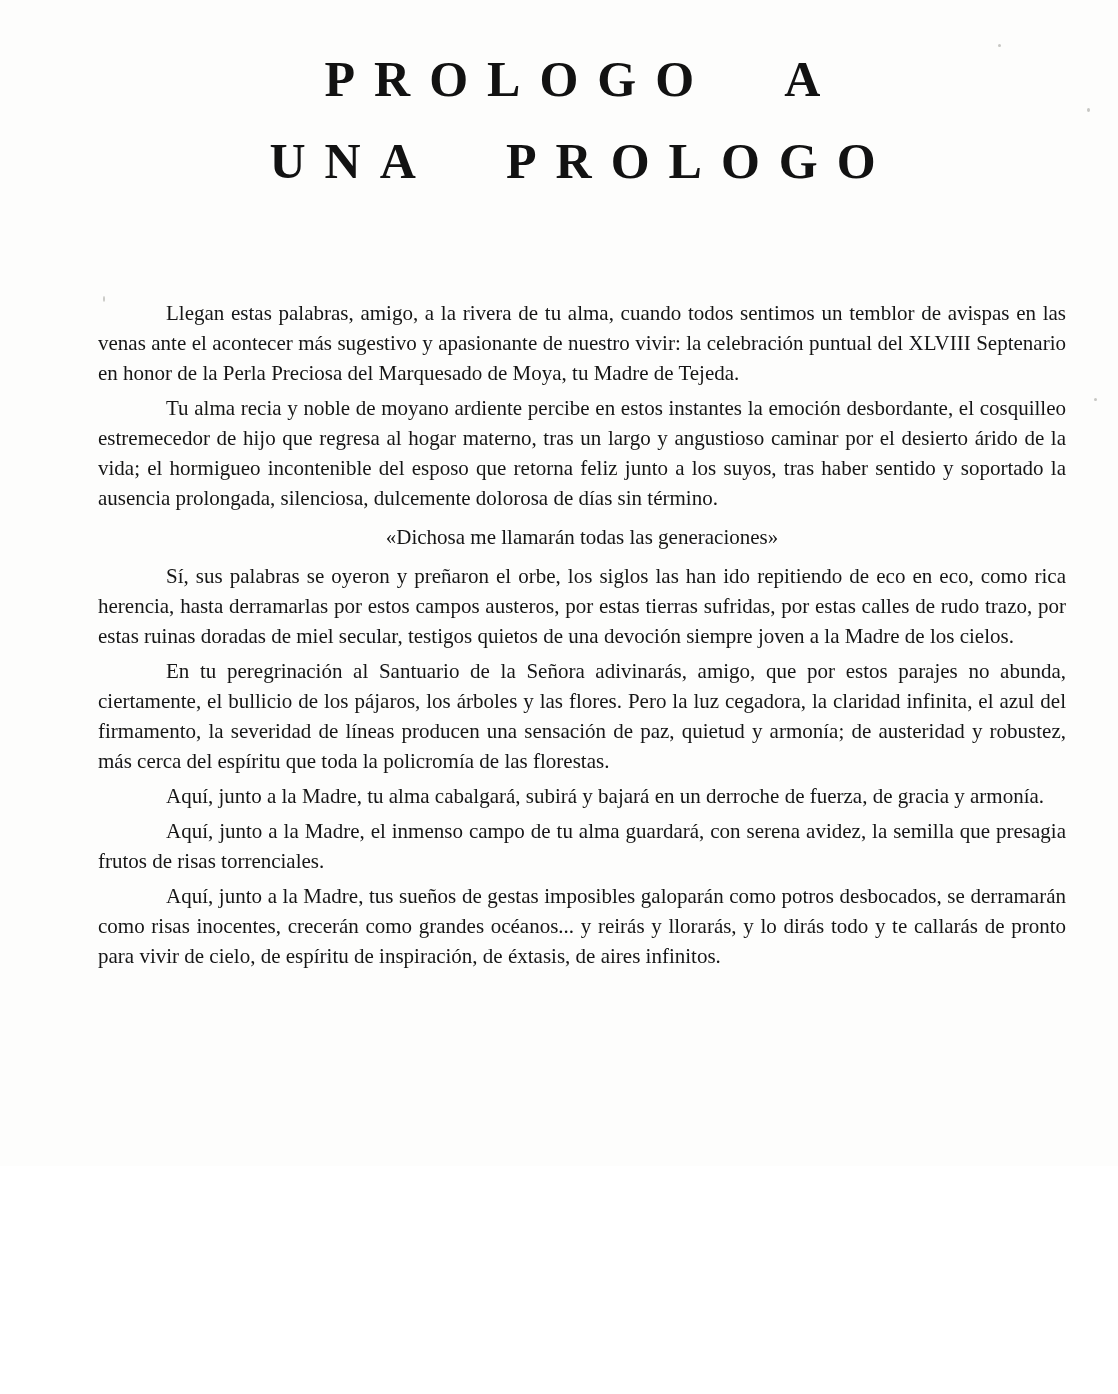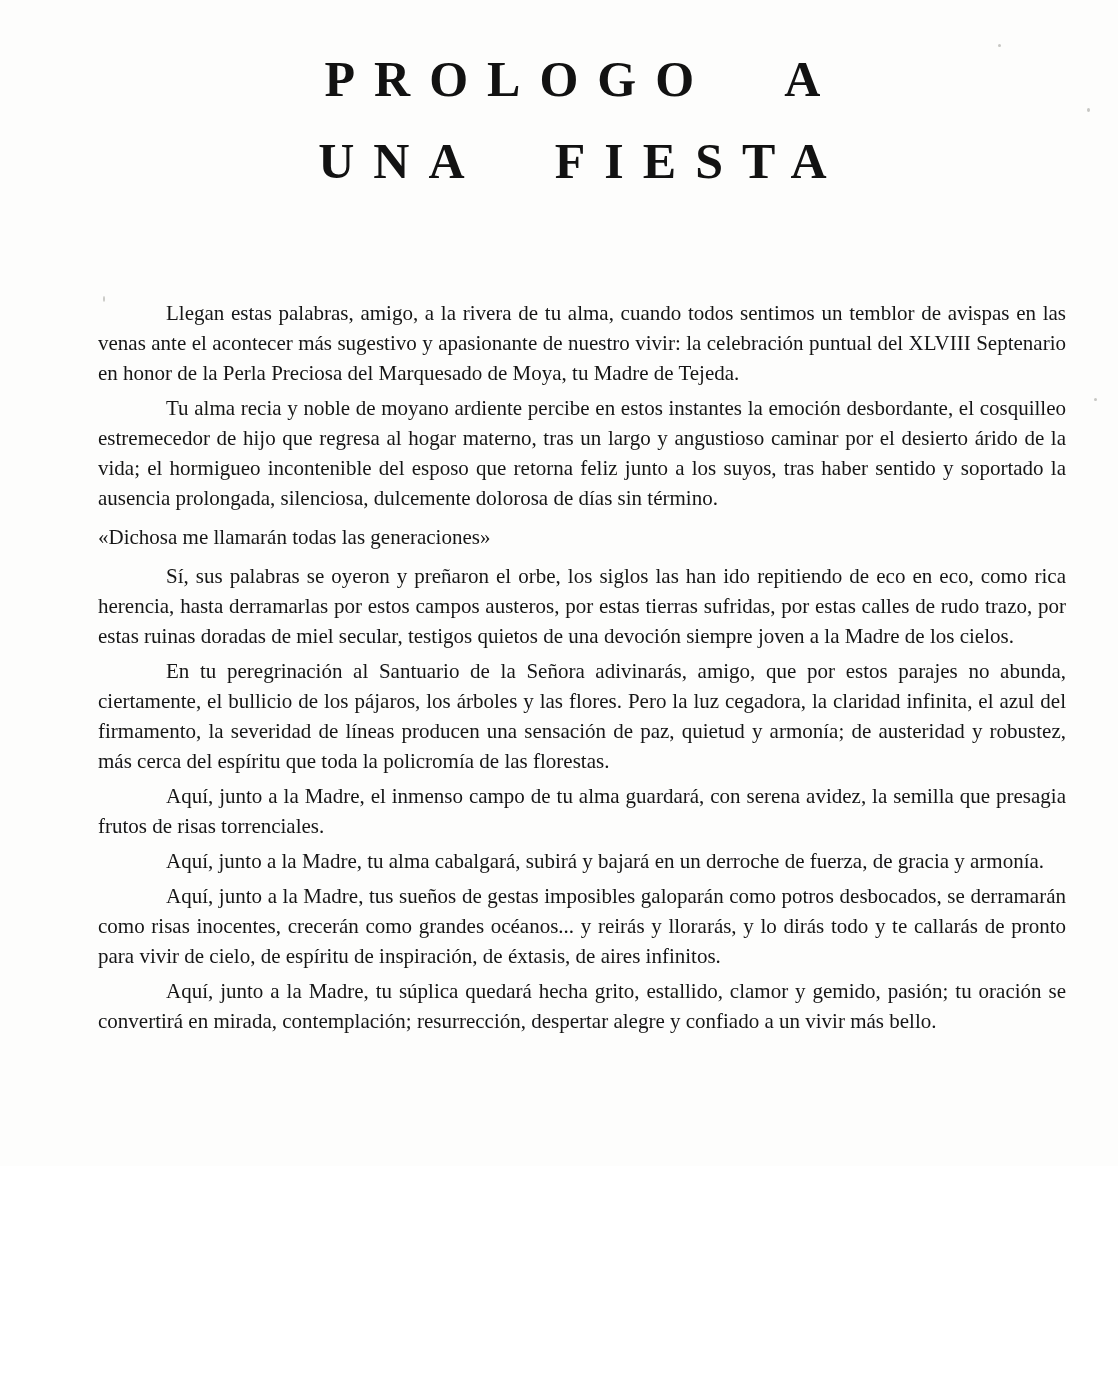--- a/index.html
+++ b/index.html
@@ -41,20 +41,21 @@
     color: #161616;
     margin-top: 12px;
   }
   .content p {
     margin: 0 0 5px 0;
   }
   .content p.body {
     text-indent: 68px;
   }
   .content p.quote {
+    text-align: center;
     text-indent: 0;
     margin: 9px 0 9px 0;
   }
   
   .speck {
     position: absolute;
     background: #9a9a96;
     border-radius: 50%;
     opacity: 0.55;
   }
@@ -70,28 +71,27 @@
 <div class="page">
 
   <span class="speck s1"></span>
   <span class="speck s2"></span>
   <span class="speck s3"></span>
   <span class="speck s4"></span>
   <span class="speck s5"></span>
 
   <h1 class="title">
     <span class="t-line">PROLOGO A</span>
-    <span class="t-line">UNA FIESTA</span>
+    <span class="t-line">UNA PROLOGO</span>
   </h1>
 
   <div class="content">
     <p class="body">Llegan estas palabras, amigo, a la rivera de tu alma, cuando todos sentimos un temblor de avispas en las venas ante el acontecer más sugestivo y apasionante de nuestro vivir: la celebración puntual del XLVIII Septenario en honor de la Perla Preciosa del Marquesado de Moya, tu Madre de Tejeda.</p>
     <p class="body">Tu alma recia y noble de moyano ardiente percibe en estos instantes la emoción desbordante, el cosquilleo estremecedor de hijo que regresa al hogar materno, tras un largo y angustioso caminar por el desierto árido de la vida; el hormigueo incontenible del esposo que retorna feliz junto a los suyos, tras haber sentido y soportado la ausencia prolongada, silenciosa, dulcemente dolorosa de días sin término.</p>
     <p class="quote">«Dichosa me llamarán todas las generaciones»</p>
     <p class="body">Sí, sus palabras se oyeron y preñaron el orbe, los siglos las han ido repitiendo de eco en eco, como rica herencia, hasta derramarlas por estos campos austeros, por estas tierras sufridas, por estas calles de rudo trazo, por estas ruinas doradas de miel secular, testigos quietos de una devoción siempre joven a la Madre de los cielos.</p>
     <p class="body">En tu peregrinación al Santuario de la Señora adivinarás, amigo, que por estos parajes no abunda, ciertamente, el bullicio de los pájaros, los árboles y las flores. Pero la luz cegadora, la claridad infinita, el azul del firmamento, la severidad de líneas producen una sensación de paz, quietud y armonía; de austeridad y robustez, más cerca del espíritu que toda la policromía de las florestas.</p>
+    <p class="body">Aquí, junto a la Madre, tu alma cabalgará, subirá y bajará en un derroche de fuerza, de gracia y armonía.</p>
     <p class="body">Aquí, junto a la Madre, el inmenso campo de tu alma guardará, con serena avidez, la semilla que presagia frutos de risas torrenciales.</p>
-    <p class="body">Aquí, junto a la Madre, tu alma cabalgará, subirá y bajará en un derroche de fuerza, de gracia y armonía.</p>
     <p class="body">Aquí, junto a la Madre, tus sueños de gestas imposibles galoparán como potros desbocados, se derramarán como risas inocentes, crecerán como grandes océanos... y reirás y llorarás, y lo dirás todo y te callarás de pronto para vivir de cielo, de espíritu de inspiración, de éxtasis, de aires infinitos.</p>
-    <p class="body">Aquí, junto a la Madre, tu súplica quedará hecha grito, estallido, clamor y gemido, pasión; tu oración se convertirá en mirada, contemplación; resurrección, despertar alegre y confiado a un vivir más bello.</p>
   </div>
 
 </div>
 
 </body></html>

